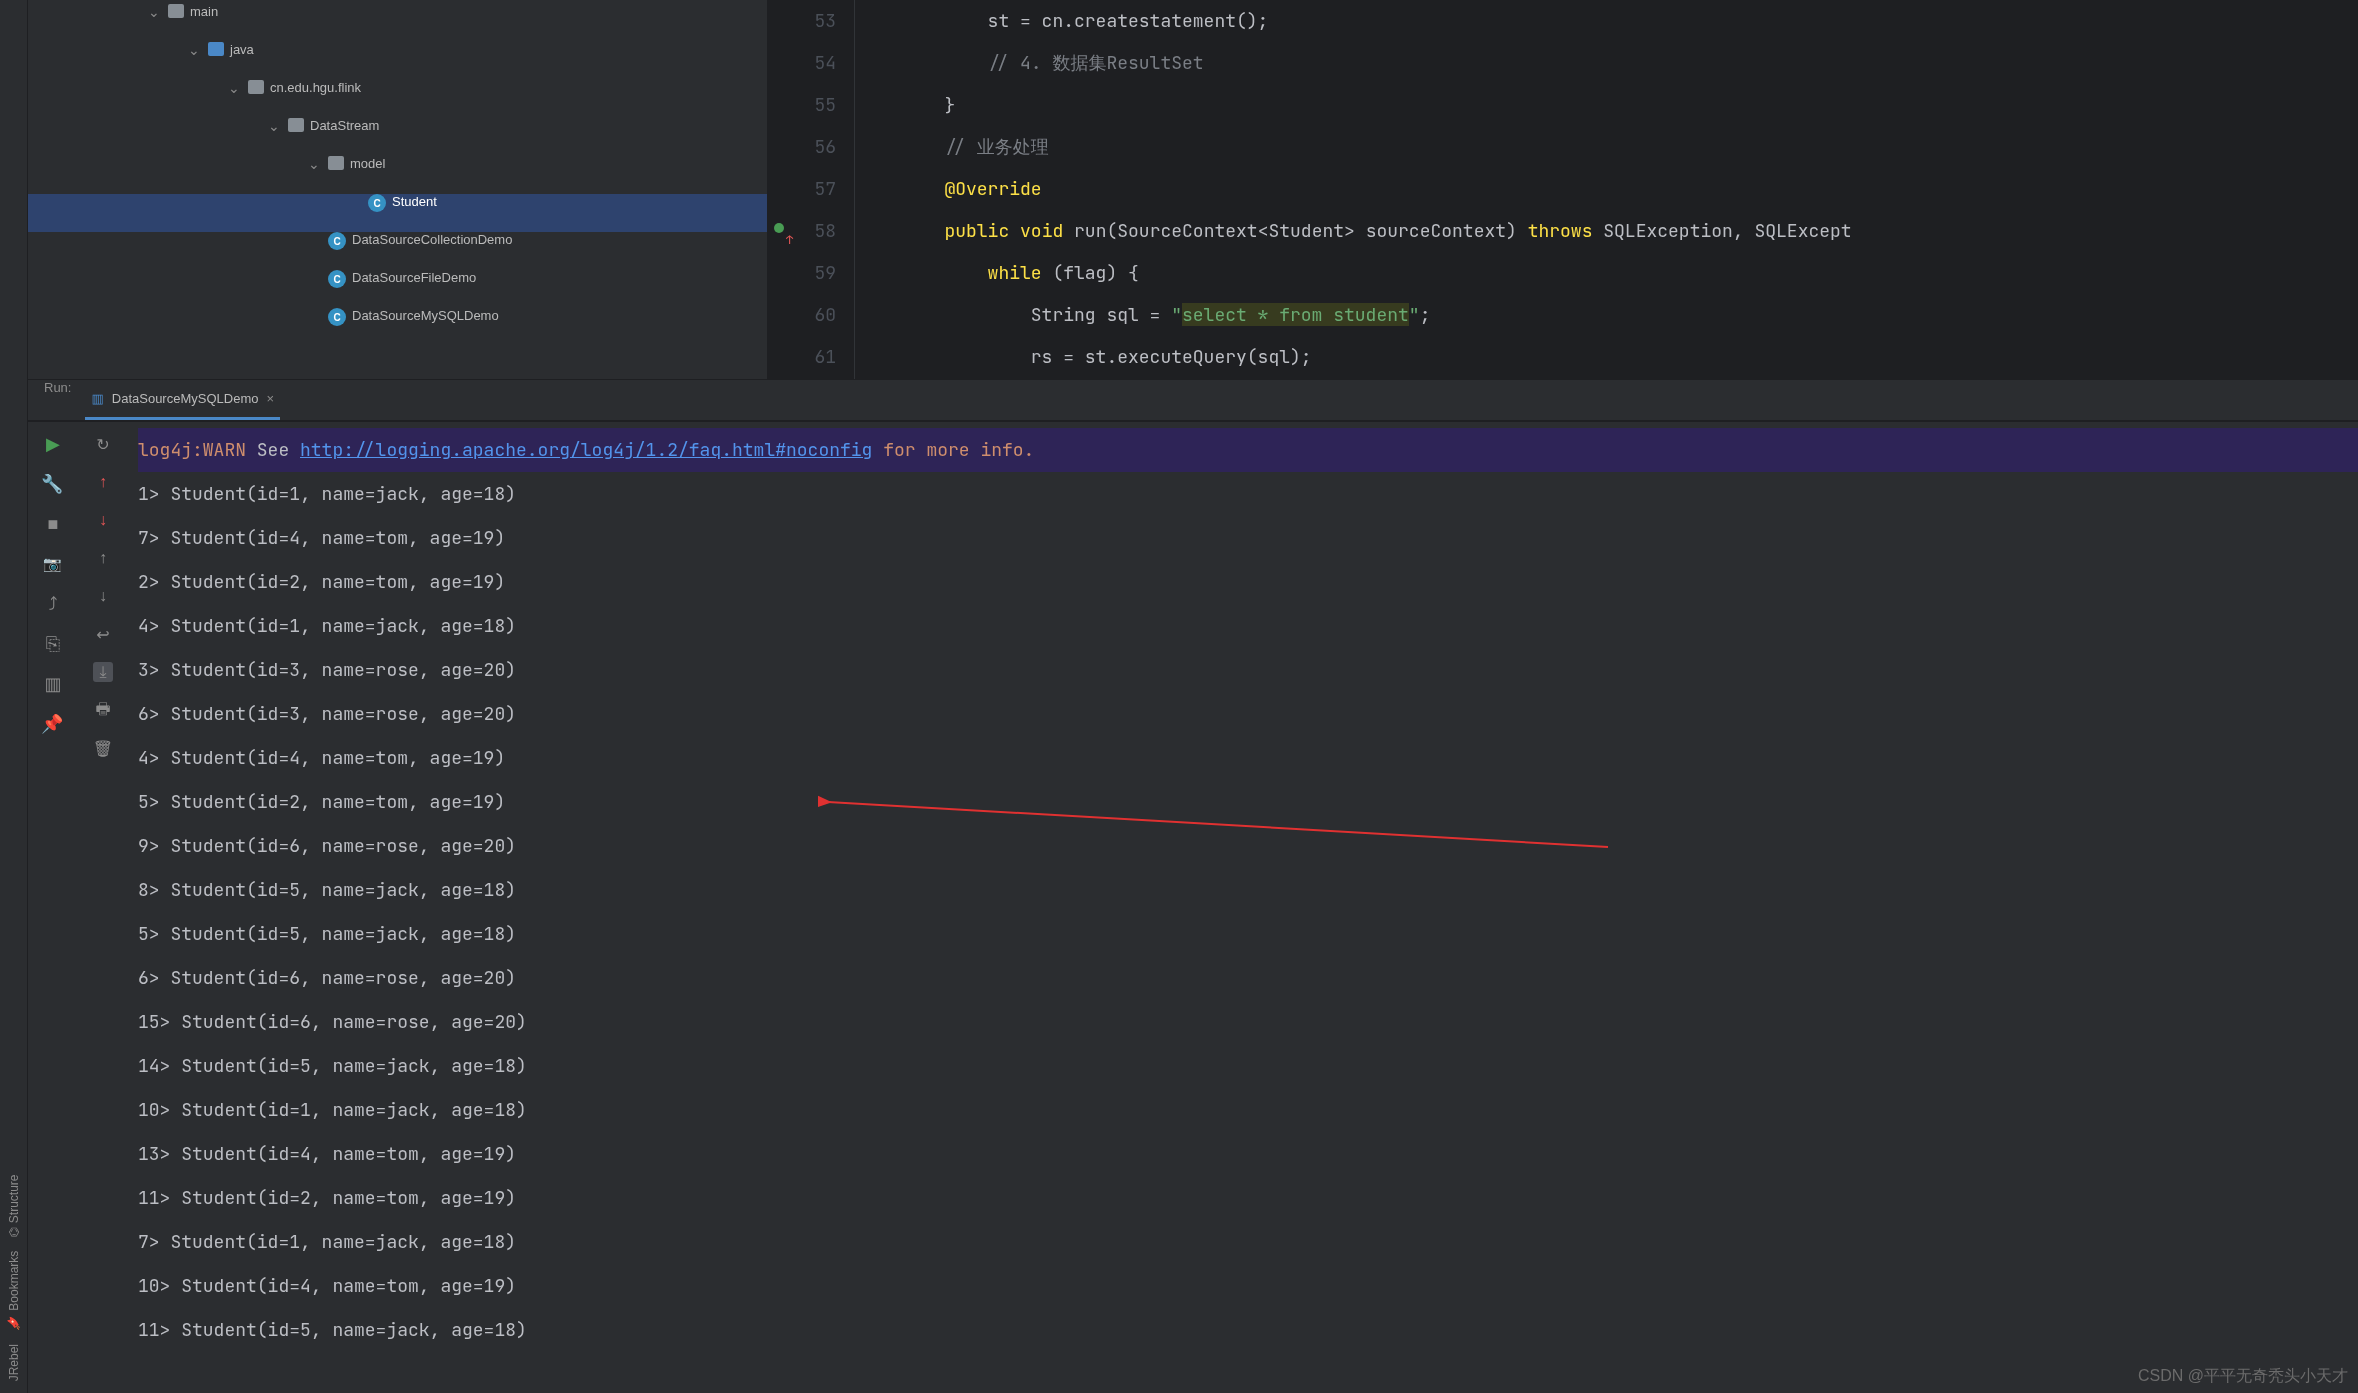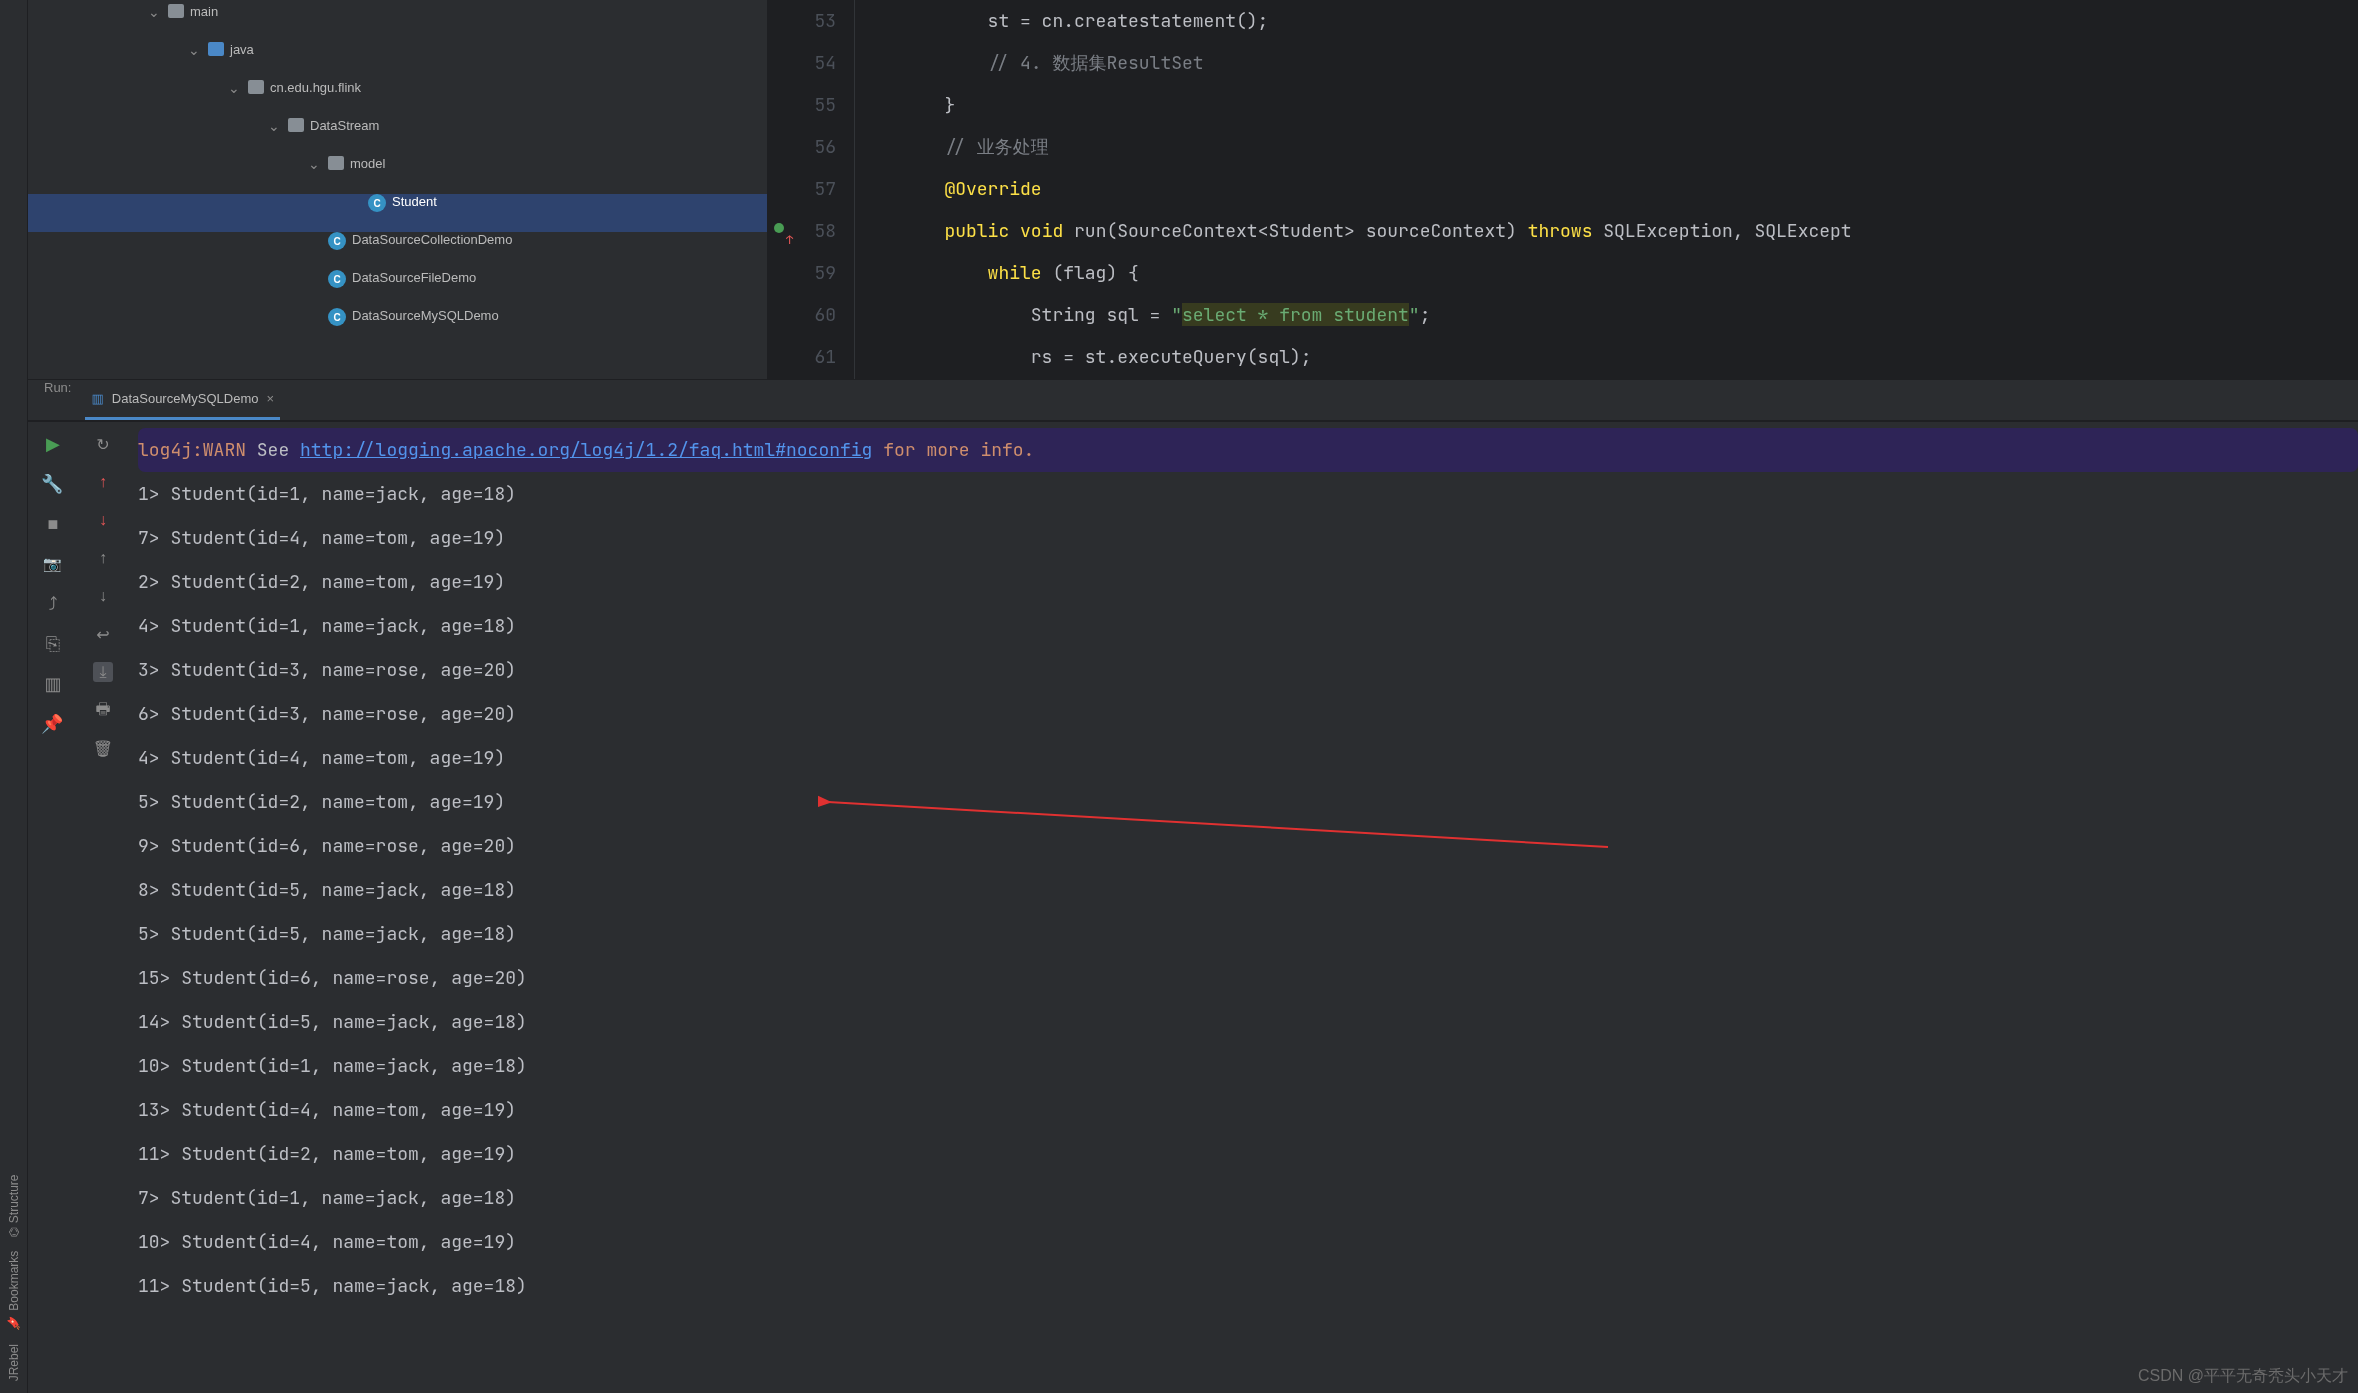--- a/index.html
+++ b/index.html
@@ -125,21 +125,21 @@
   .run-tools-col .ico.run { color:#499C54; }
   .console {
     flex:1;
     font-family: "JetBrains Mono", Menlo, Consolas, monospace;
     font-size:18px;
     padding:6px 0 6px 10px;
     overflow:hidden;
     position:relative;
   }
   .console-line { line-height:44px; height:44px; white-space:pre; color:#BCBEC4; }
-  .warn-line { background:#2E2457;border-radius:7px; }
+  .warn-line { background:#2E2457; }
   .warn { color:#CF8E6D; }
   .link { color:#5394EC; text-decoration:underline; }
   .arrow-svg { position:absolute; top:370px; left:690px; pointer-events:none; }
   .watermark { position:absolute; right:10px; bottom:6px; color:#6B6B6B; font-size:16px; }
   .htool { width:50px; display:flex; flex-direction:column; align-items:center; gap:18px; padding-top:12px; }
   .htool .ico { width:20px; height:20px; display:flex; align-items:center; justify-content:center; cursor:pointer; color:#8C8C8C; font-size:16px; }
   .htool .ico.sel { background:#4E5157; border-radius:3px; padding:2px; }
   .scroll-x { height:12px; background:#1E1F22; position:relative; margin:0 4px; }
   .scroll-x::after{ content:""; position:absolute; left:10%; width:80%; height:8px; top:2px; background:#4B4E53; border-radius:4px; }
 </style>
@@ -283,20 +283,21 @@
           <div class="console-line">7&gt; Student(id=4, name=tom, age=19)</div>
           <div class="console-line">2&gt; Student(id=2, name=tom, age=19)</div>
           <div class="console-line">4&gt; Student(id=1, name=jack, age=18)</div>
           <div class="console-line">3&gt; Student(id=3, name=rose, age=20)</div>
           <div class="console-line">6&gt; Student(id=3, name=rose, age=20)</div>
           <div class="console-line">4&gt; Student(id=4, name=tom, age=19)</div>
           <div class="console-line">5&gt; Student(id=2, name=tom, age=19)</div>
           <div class="console-line">9&gt; Student(id=6, name=rose, age=20)</div>
           <div class="console-line">8&gt; Student(id=5, name=jack, age=18)</div>
           <div class="console-line">5&gt; Student(id=5, name=jack, age=18)</div>
+          <div class="console-line">6&gt; Student(id=6, name=rose, age=20)</div>
           <div class="console-line">15&gt; Student(id=6, name=rose, age=20)</div>
           <div class="console-line">14&gt; Student(id=5, name=jack, age=18)</div>
           <div class="console-line">10&gt; Student(id=1, name=jack, age=18)</div>
           <div class="console-line">13&gt; Student(id=4, name=tom, age=19)</div>
           <div class="console-line">11&gt; Student(id=2, name=tom, age=19)</div>
           <div class="console-line">7&gt; Student(id=1, name=jack, age=18)</div>
           <div class="console-line">10&gt; Student(id=4, name=tom, age=19)</div>
           <div class="console-line">11&gt; Student(id=5, name=jack, age=18)</div>
         </div>
     </div>

